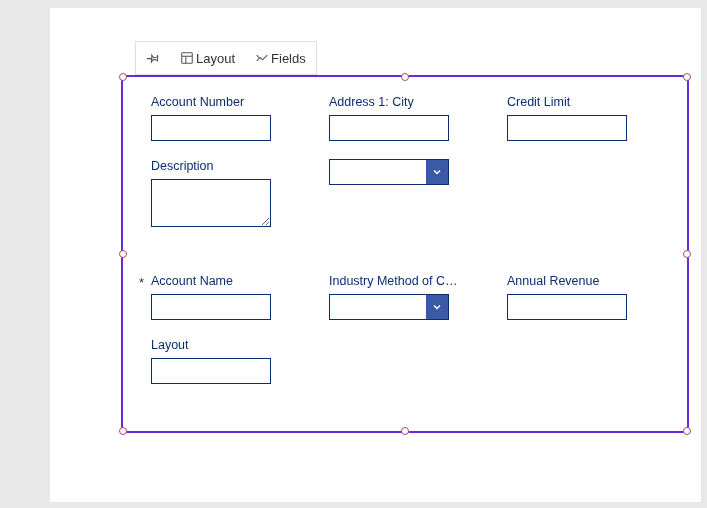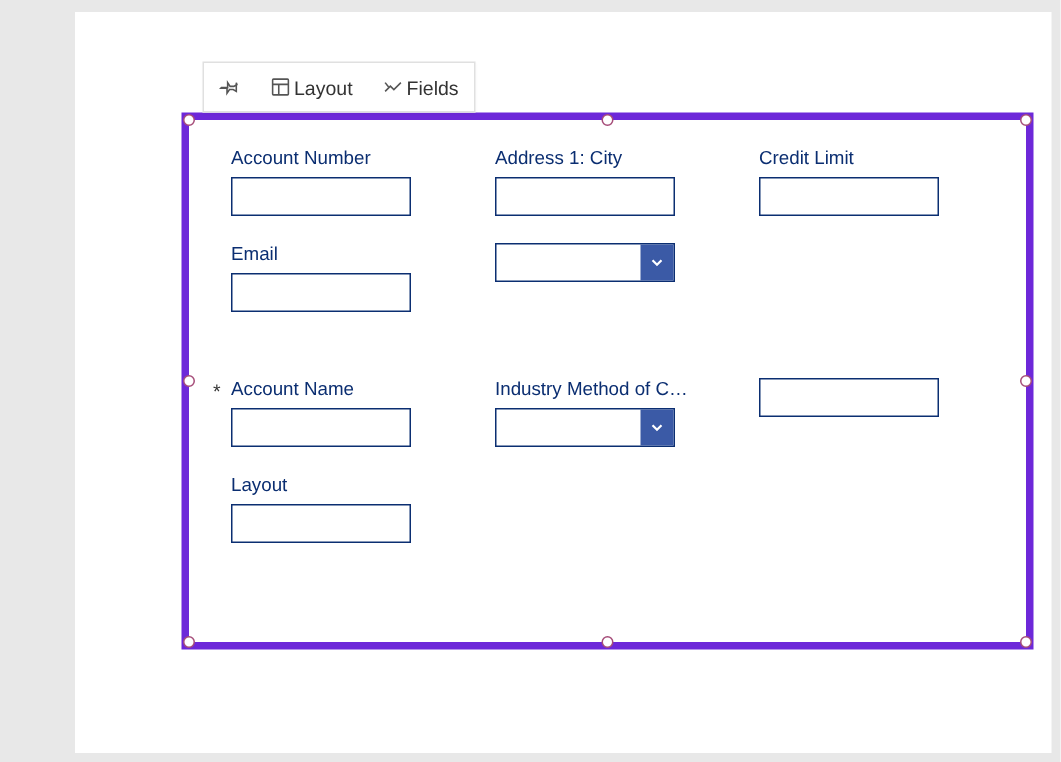--- a/index.html
+++ b/index.html
@@ -51,21 +51,21 @@
   }
 
   
   .form-card {
     position: absolute;
     left: 71px;
     top: 67px;
     width: 568px;
     height: 358px;
     background: #fff;
-    border: 5px solid #6d28d9; 
+    border: 2px solid #6d28d9; 
     z-index: 10;
   }
   .handle {
     position: absolute;
     width: 8px;
     height: 8px;
     background: #fff;
     border: 1px solid #a64d79;
     border-radius: 50%;
     z-index: 15;
@@ -188,22 +188,22 @@
       <div class="field">
         <span class="field-label">Address 1: City</span>
         <input class="input-box" value="" style="">
       </div>
       <div class="field">
         <span class="field-label">Credit Limit</span>
         <input class="input-box" value="" style="">
       </div>
 
       <div class="field">
-        <span class="field-label">Email</span>
-        <input class="input-box" value="" style="">
+        <span class="field-label">Description</span>
+        <textarea class="input-box tall" style=""></textarea>
       </div>
       <div class="field">
         <div class="select-wrap">
           <span class="sel-val"></span>
           <span class="sel-caret">
             <svg width="12" height="12" viewBox="0 0 24 24" fill="none" stroke="currentColor" stroke-width="3">
                 <polyline points="6 9 12 15 18 9"></polyline>
               </svg>
           </span>
         </div>
@@ -221,20 +221,21 @@
         <div class="select-wrap">
           <span class="sel-val"></span>
           <span class="sel-caret">
             <svg width="12" height="12" viewBox="0 0 24 24" fill="none" stroke="currentColor" stroke-width="3">
                 <polyline points="6 9 12 15 18 9"></polyline>
               </svg>
           </span>
         </div>
       </div>
       <div class="field">
+        <span class="field-label">Annual Revenue</span>
         <input class="input-box" value="" style="">
       </div>
 
       <div class="field">
         <span class="field-label">Layout</span>
         <input class="input-box" value="" style="">
       </div>
     </div>
   </div>
 

